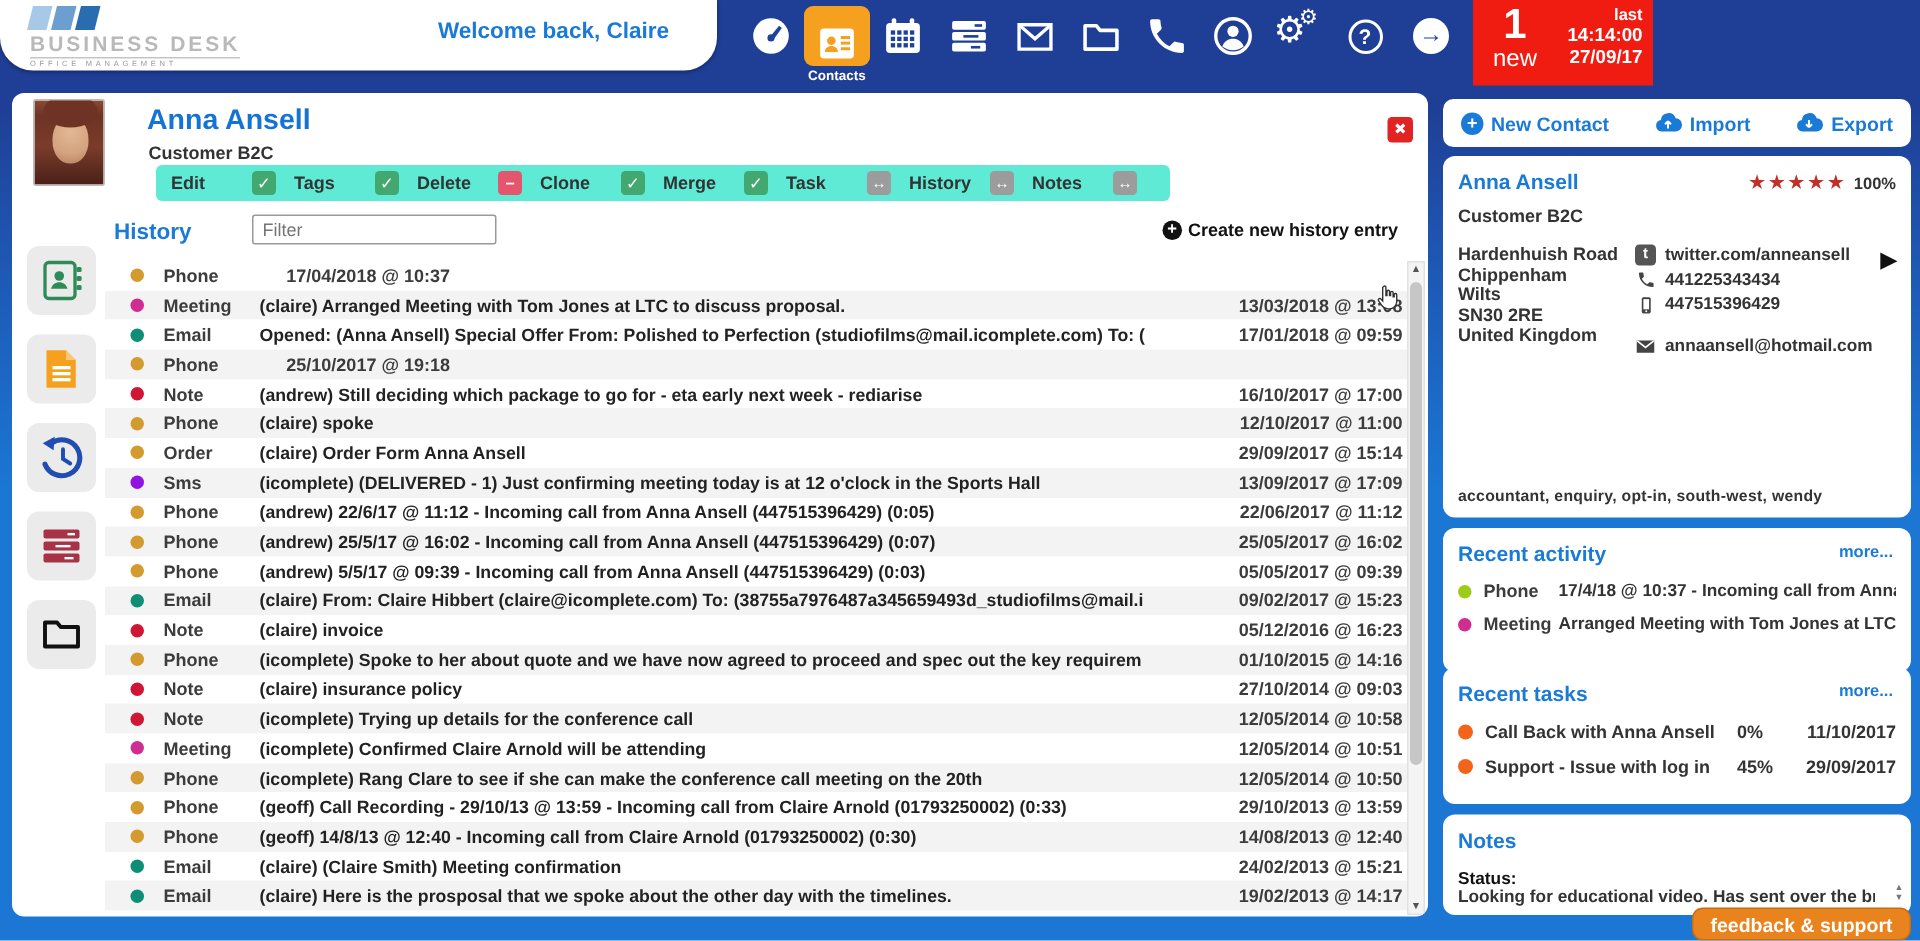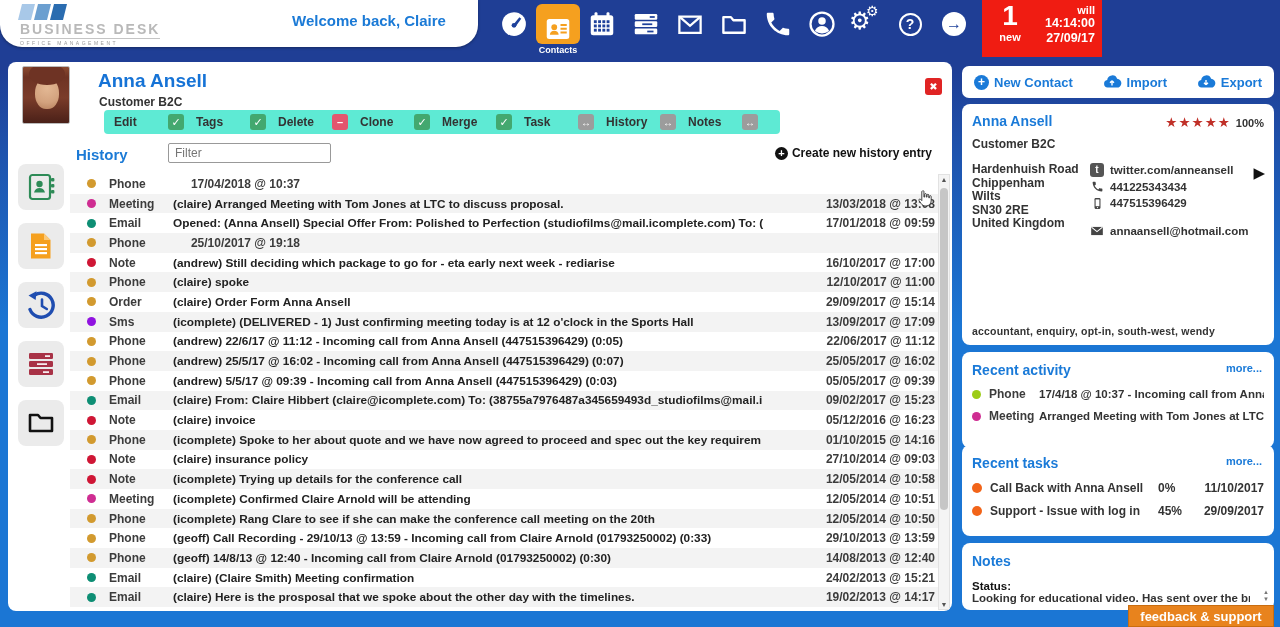--- a/index.html
+++ b/index.html
@@ -21,21 +21,21 @@
   .nav-label{position:absolute;left:0;right:0;top:41px;text-align:center;font-size:9px;font-weight:bold;color:#fff;}
   .nav-item svg{width:30px;height:30px;}
   .gearwrap{position:relative;width:34px;height:34px;}
   .gear-big{position:absolute;left:0px;top:2px;font-size:24px;color:#fff;line-height:1;}
   .gear-small{position:absolute;left:17px;top:-3px;font-size:14px;color:#fff;line-height:1;}
   .help-circle{width:23px;height:23px;border:2.2px solid #fff;border-radius:50%;color:#fff;font-weight:bold;font-size:14px;display:flex;align-items:center;justify-content:center;}
   .go-circle{width:24px;height:24px;background:#fff;border-radius:50%;color:#1e419b;font-weight:bold;font-size:16px;display:flex;align-items:center;justify-content:center;}
   .alertbox{position:absolute;left:982px;top:0;width:120px;height:57px;background:#f01c12;display:flex;color:#fff;}
   .alert-left{width:56px;text-align:center;}
   .alert-count{font-size:28px;font-weight:bold;line-height:30px;margin-top:1px;}
-  .alert-new{font-size:11px;font-weight:bold;text-align:center;}
+  .alert-new{font-size:16px;font-weight:normal;text-align:center;}
   .alert-right{flex:1;text-align:right;padding:4px 7px 0 0;font-weight:bold;}
   .alert-last{font-size:11px;}
   .alert-time,.alert-date{font-size:12.5px;line-height:15px;}
 
   
   .main{position:absolute;left:8px;top:62px;width:944px;height:549px;background:#fff;border-radius:8px;overflow:hidden;}
   .close-btn{position:absolute;right:10px;top:16px;width:17px;height:17px;background:#e02424;color:#fff;border-radius:3px;font-size:10px;display:flex;align-items:center;justify-content:center;font-weight:bold;cursor:pointer;}
   .avatar{position:absolute;left:14px;top:4px;width:48px;height:58px;border:1px solid #bbb;border-radius:2px;background:linear-gradient(180deg,#8a4a30 0%,#6e3324 18%,#7a3c2a 55%,#4a2018 100%);overflow:hidden;}
   .avatar::before{content:"";position:absolute;left:12px;top:10px;width:24px;height:32px;border-radius:50% 50% 46% 46%;background:radial-gradient(circle at 50% 35%,#e3b894 0%,#d3a27e 60%,#b67f5c 100%);}
   .avatar::after{content:"";position:absolute;left:6px;top:-4px;width:36px;height:22px;border-radius:50%;background:#6e3324;}
@@ -107,21 +107,21 @@
   .rt-dot{width:10px;height:10px;border-radius:50%;background:#f26419;flex:0 0 10px;}
   .rt-text{flex:1;font-size:12px;font-weight:600;color:#333;margin-left:8px;white-space:nowrap;overflow:hidden;}
   .rt-pct{width:36px;font-size:12px;font-weight:bold;color:#333;flex:0 0 36px;}
   .rt-date{width:70px;text-align:right;font-size:12px;font-weight:bold;color:#333;flex:0 0 70px;}
 
   .notes-card{top:543px;height:67px;}
   .notes-status{font-size:11.5px;font-weight:bold;color:#111;margin-top:10px;}
   .notes-text{font-size:11.5px;font-weight:600;color:#333;white-space:nowrap;overflow:hidden;width:278px;}
   .notes-scroll{position:absolute;right:5px;bottom:8px;display:flex;flex-direction:column;gap:1px;font-size:6px;color:#777;text-align:center;}
 
-  .feedback-btn{position:absolute;left:1128px;top:605px;width:146px;height:22px;background:#e8831d;border:1px solid #c96d10;border-radius:0;color:#fff;font-size:13px;font-weight:bold;display:flex;align-items:center;justify-content:center;cursor:pointer;}
+  .feedback-btn{position:absolute;left:1128px;top:605px;width:146px;height:22px;background:#e8831d;border:1px solid #c96d10;border-radius:7px;color:#fff;font-size:13px;font-weight:bold;display:flex;align-items:center;justify-content:center;cursor:pointer;}
 
   .cursor{position:absolute;left:916px;top:188px;width:17px;height:21px;pointer-events:none;z-index:50;}
 </style>
 </head>
 <body>
 
 <div class="hdr-bubble">
   <div class="logo">
     <div class="logo-bars">
       <i style="background:#a8c8e8"></i>
@@ -224,21 +224,21 @@
       <div class="go-circle">→</div>
     </div>
 </div>
 
 <div class="alertbox">
   <div class="alert-left">
     <div class="alert-count">1</div>
     <div class="alert-new">new</div>
   </div>
   <div class="alert-right">
-    <div class="alert-last">will</div>
+    <div class="alert-last">last</div>
     <div class="alert-time">14:14:00</div>
     <div class="alert-date">27/09/17</div>
   </div>
 </div>
 
 <div class="main">
   <div class="close-btn">✖</div>
   <div class="avatar"></div>
   <div class="c-name">Anna Ansell</div>
   <div class="c-type">Customer B2C</div>

